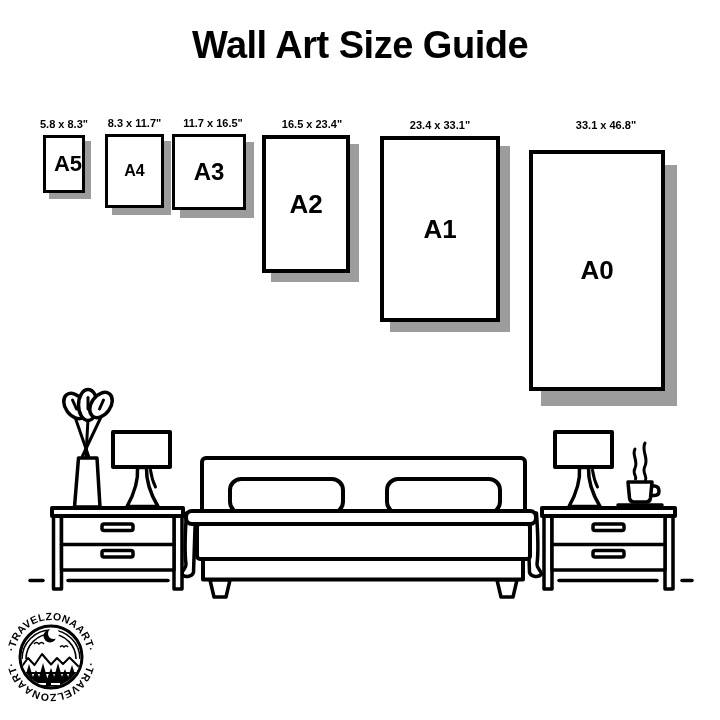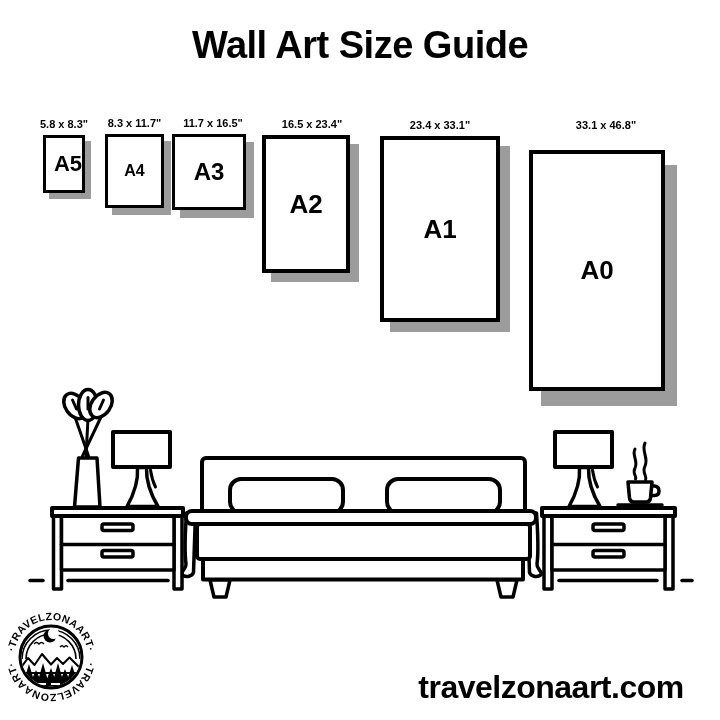--- a/index.html
+++ b/index.html
@@ -199,15 +199,14 @@
     </g>
 
     <text font-size="10.5" font-weight="bold" fill="currentColor" letter-spacing="0.4">
       <textPath href="#lgArcT" startOffset="50%" text-anchor="middle">·TRAVELZONAART·</textPath>
     </text>
     <text font-size="10.5" font-weight="bold" fill="currentColor" letter-spacing="0.4">
       <textPath href="#lgArcB" startOffset="50%" text-anchor="middle">·TRAVELZONAART·</textPath>
     </text>
   </svg>
 
-  <div class="website">travelzonaart.com</div>
 
 </div>
 
 </body></html>

